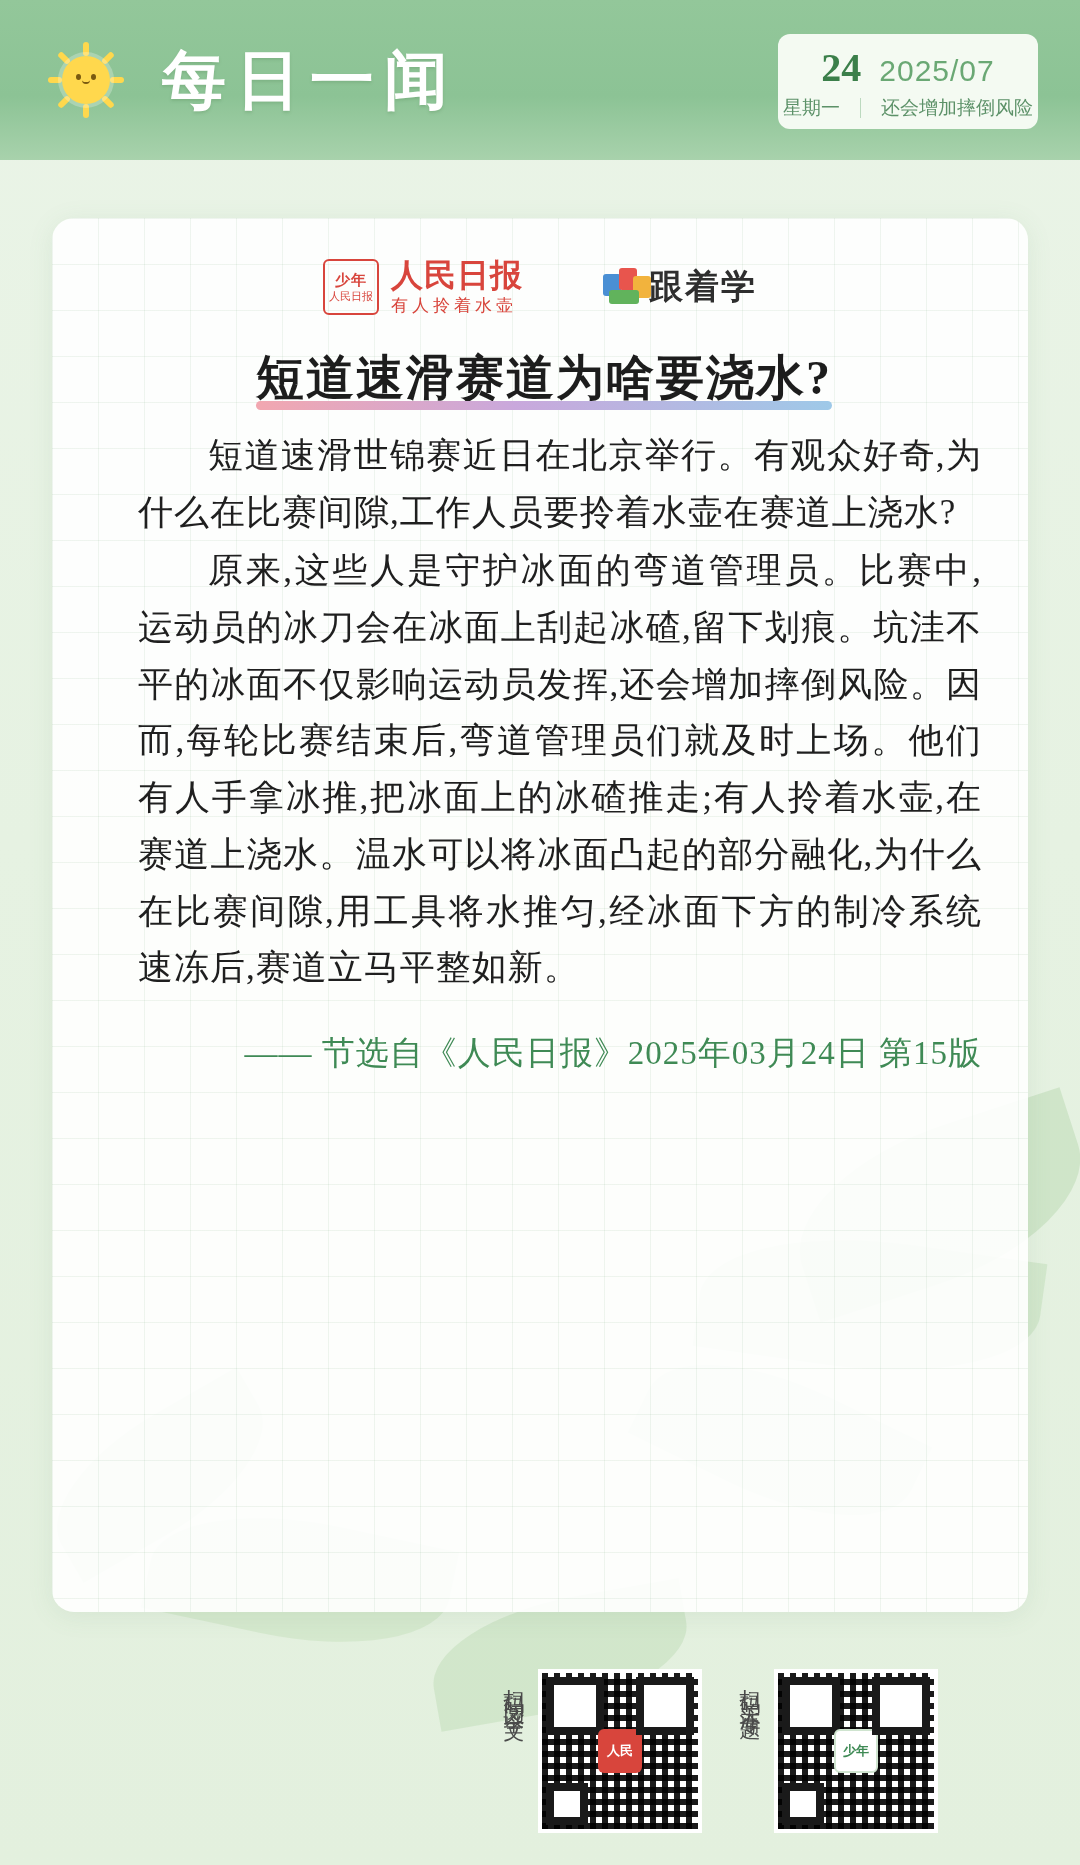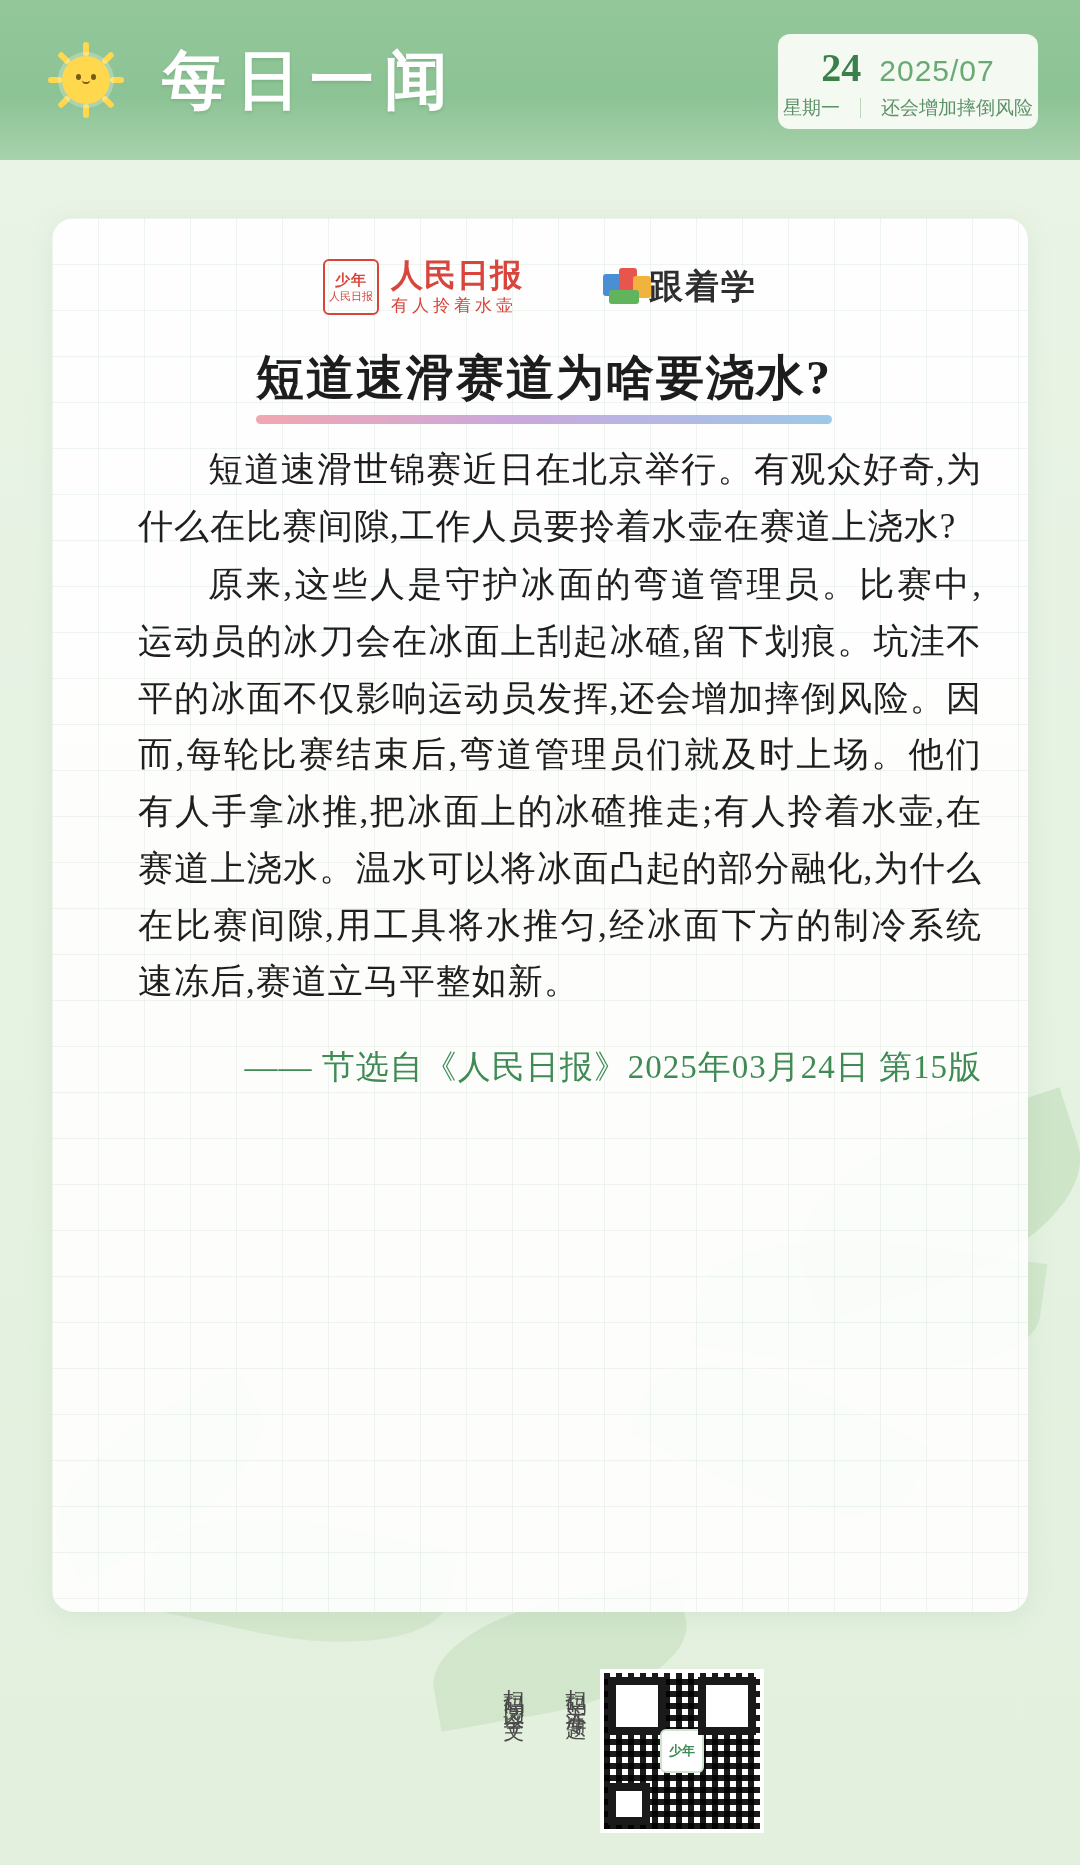--- a/index.html
+++ b/index.html
@@ -146,21 +146,21 @@
   .gzx-icon i { position:absolute; width:18px;height:22px;border-radius:3px;display:block;}
   .gzx-text { font-size:34px;font-weight:bold;color:#2e2e2e;letter-spacing:2px;
     font-family:"Liberation Serif","DejaVu Serif",serif;}
 
   
   .title-wrap { text-align:center; margin: 26px 0 18px 0; position:relative;}
   .title {
     display:inline-block; position:relative;
     font-size: 48px; font-weight:bold; color:#1d1d1d; letter-spacing:2px;
     font-family:"Liberation Serif","DejaVu Serif",serif;
-    padding-bottom: 14px;
+    padding-bottom: 0;
     margin-left: 8px;
   }
   .title-underline {
     position:absolute; left:0; right:0; bottom:0; height:9px; border-radius:5px;
     background: linear-gradient(90deg,#f2a7b0 0%, #c9a8dc 45%, #9ec9e8 100%);
   }
 
   
   .body-text {
     font-size: 35px;
@@ -299,20 +299,24 @@
         <p>原来,这些人是守护冰面的弯道管理员。比赛中,运动员的冰刀会在冰面上刮起冰碴,留下划痕。坑洼不平的冰面不仅影响运动员发挥,还会增加摔倒风险。因而,每轮比赛结束后,弯道管理员们就及时上场。他们有人手拿冰推,把冰面上的冰碴推走;有人拎着水壶,在赛道上浇水。温水可以将冰面凸起的部分融化,为什么在比赛间隙,用工具将水推匀,经冰面下方的制冷系统速冻后,赛道立马平整如新。</p>
       </div>
 
       <div class="source">—— 节选自《人民日报》2025年03月24日 第15版</div>
     </div>
   </div>
 
   <div class="qr-area">
     <div class="qr-block">
       <div class="qr-label">扫码阅读全文</div>
+      <div class="qr-img">
+        <div class="qr-corner-bl"></div>
+        <div class="qr-center">人民</div>
+      </div>
     </div>
     <div class="qr-block">
       <div class="qr-label">扫码关注专题</div>
       <div class="qr-img">
         <div class="qr-corner-bl"></div>
         <div class="qr-center green">少年</div>
       </div>
     </div>
   </div>
 

